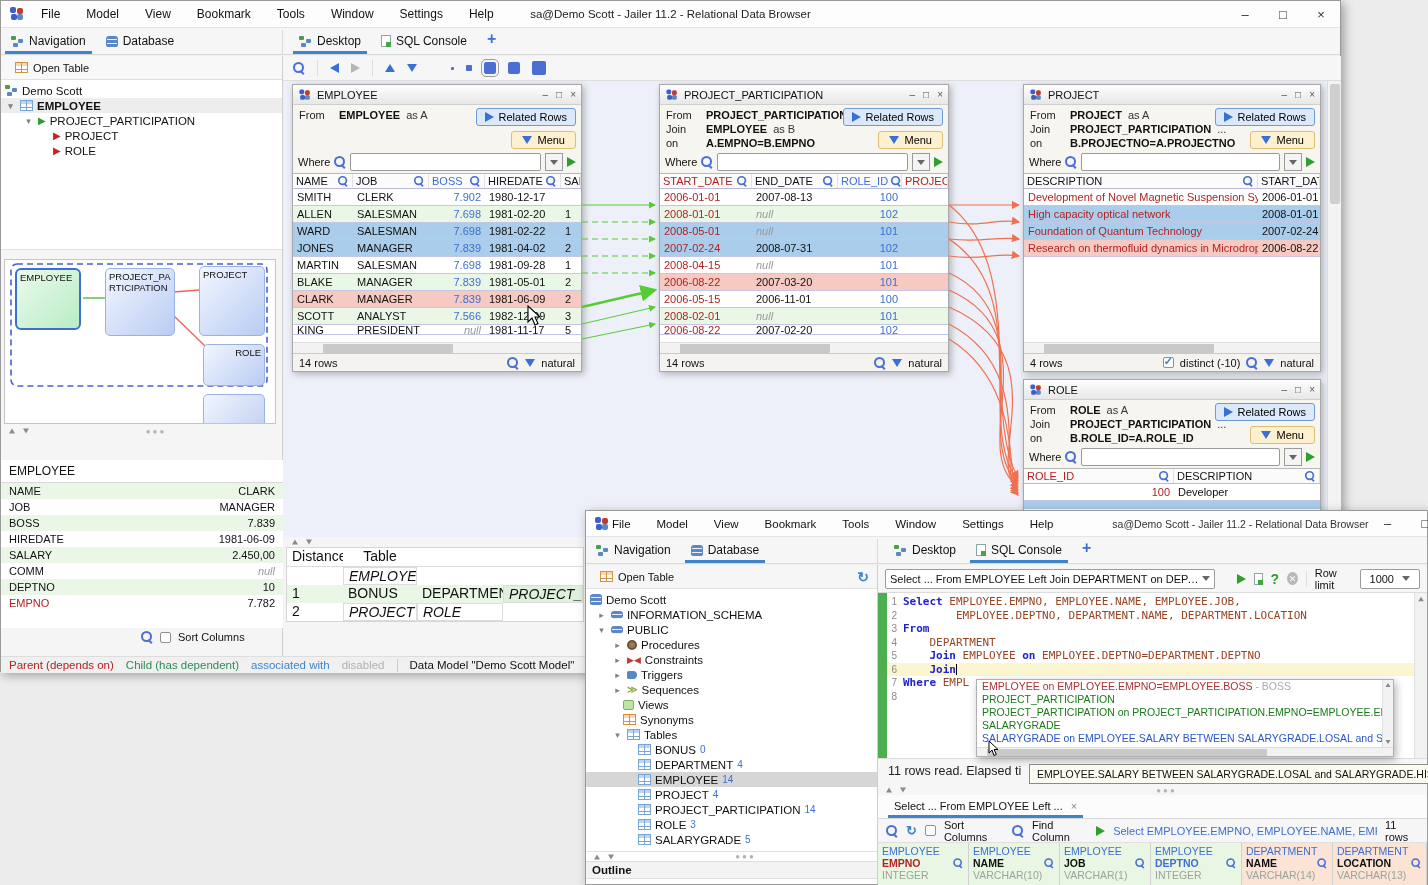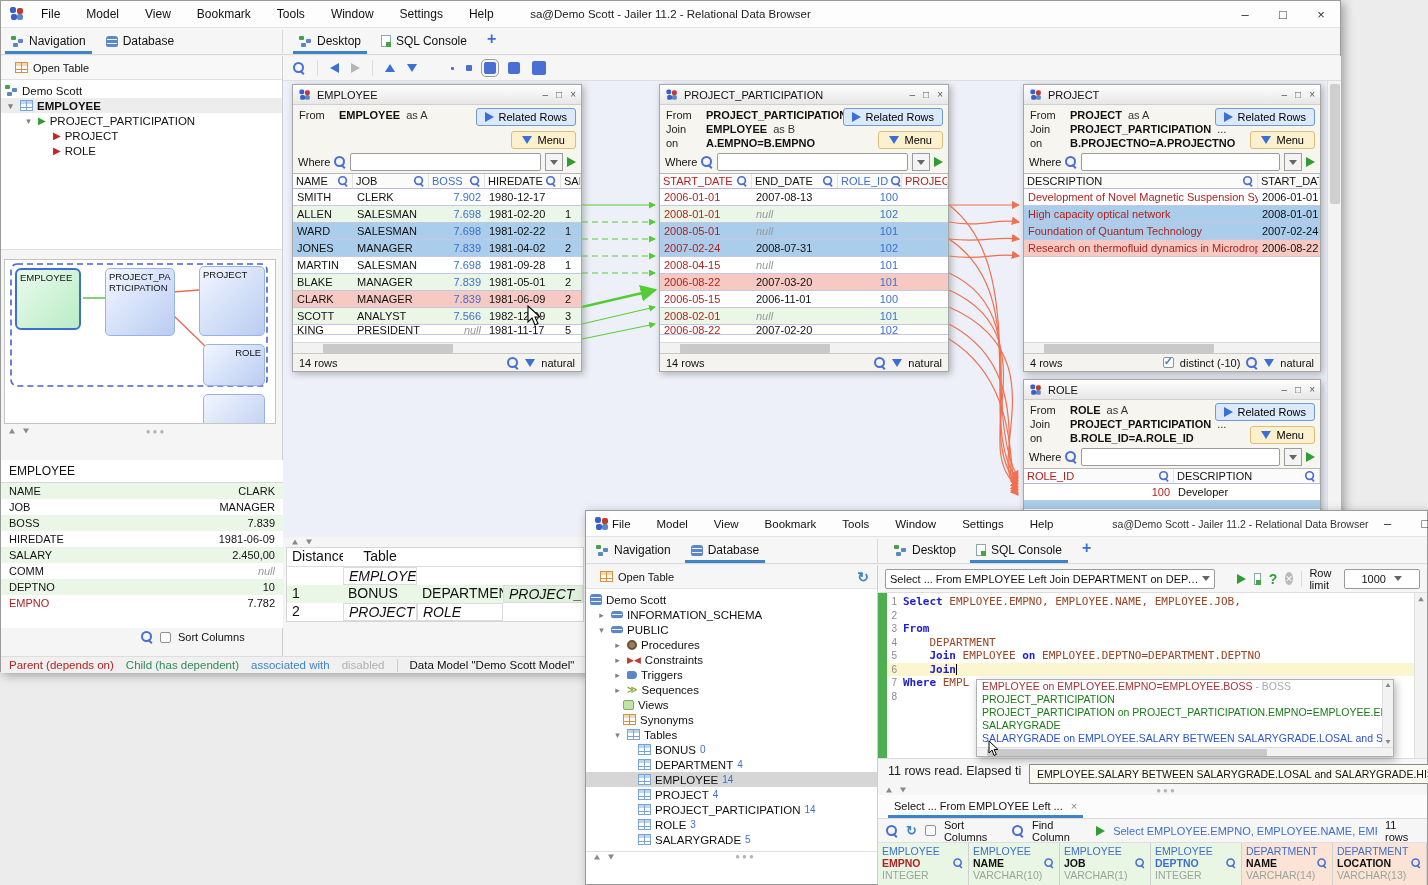--- a/index.html
+++ b/index.html
@@ -943,53 +943,55 @@
             <span class="i-table"></span>
             <span>SALARYGRADE</span>
             <span class="fk" style="font-size:10px">5</span>
           </div>
       </div>
       <div class="splitterrow" style="border-top:1px solid #e0e0e0;margin-top:4px">
           <span class="tri-u" style="border-bottom-color:#8a8a8a;transform:scale(.6)"></span>
           <span class="tri-d" style="border-top-color:#8a8a8a;transform:scale(.6)"></span>
           <span class="dots" style="margin:0 auto">●●●</span>
         </div>
+      <div style="font-weight:bold;font-size:11.5px;padding:2px 6px;background:#f3f3f3;border-top:1px solid #ddd;border-bottom:1px solid #ddd">Outline</div>
       <div class="sql" style="padding:2px 6px">
         
       </div>
     </div>
 
     <div style="position:absolute;left:292px;top:54px;right:0;bottom:0;background:#f6f6f6">
 
       <div style="display:flex;align-items:center;gap:8px;height:28px;padding:0 7px;border-bottom:1px solid #ddd">
         <div style="flex:0 0 330px;display:flex;align-items:center;height:20px;border:1px solid #9b9b9b;border-radius:2px;background:#fff;padding:0 4px;font-size:11px;overflow:hidden;white-space:nowrap">
           <span style="overflow:hidden;text-overflow:ellipsis;flex:1">Select ... From EMPLOYEE Left Join DEPARTMENT on DEPARTMENT...</span>
           <span class="tri-d" style="border-top:5px solid #666;border-left:4px solid transparent;border-right:4px solid transparent"></span>
         </div>
         <span class="tri-r" style="margin-left:14px"></span>
         <span class="i-doc"></span>
         <span style="color:#2e9e2e;font-weight:bold;font-size:14px">?</span>
         <span style="width:13px;height:13px;border-radius:50%;background:#b9b9b9;color:#fff;font-size:9px;display:flex;align-items:center;justify-content:center">✕</span>
         <span style="width:1px;height:16px;background:#ddd"></span>
         <span style="font-size:11px">Row limit</span>
-        <div style="display:flex;align-items:center;gap:8px;height:20px;border:1px solid #9b9b9b;border-radius:2px;background:#fff;padding:0 17px;font-size:11px">
+        <div style="display:flex;align-items:center;gap:8px;height:20px;border:1px solid #9b9b9b;border-radius:2px;background:#fff;padding:0 9px;font-size:11px">
           <span>1000</span>
           <span class="tri-d" style="border-top:5px solid #666;border-left:4px solid transparent;border-right:4px solid transparent"></span>
         </div>
       </div>
 
       <div style="position:relative;height:166px;background:#fff;border-bottom:1px solid #ddd;display:flex">
         <div style="width:9px;background:#4fae4f"></div>
         <div style="flex:1;padding-top:2px">
           <div class="sqlline">
               <span class="lnum">1</span>
               <span class="sql"><span class="kw">Select</span><span class="id"> EMPLOYEE.EMPNO, EMPLOYEE.NAME, EMPLOYEE.JOB,</span></span>
             </div>
           <div class="sqlline">
               <span class="lnum">2</span>
+              <span class="sql"><span class="id">        EMPLOYEE.DEPTNO, DEPARTMENT.NAME, DEPARTMENT.LOCATION</span></span>
             </div>
           <div class="sqlline">
               <span class="lnum">3</span>
               <span class="sql"><span class="kw">From</span></span>
             </div>
           <div class="sqlline">
               <span class="lnum">4</span>
               <span class="sql"><span class="id">    DEPARTMENT</span></span>
             </div>
           <div class="sqlline">

